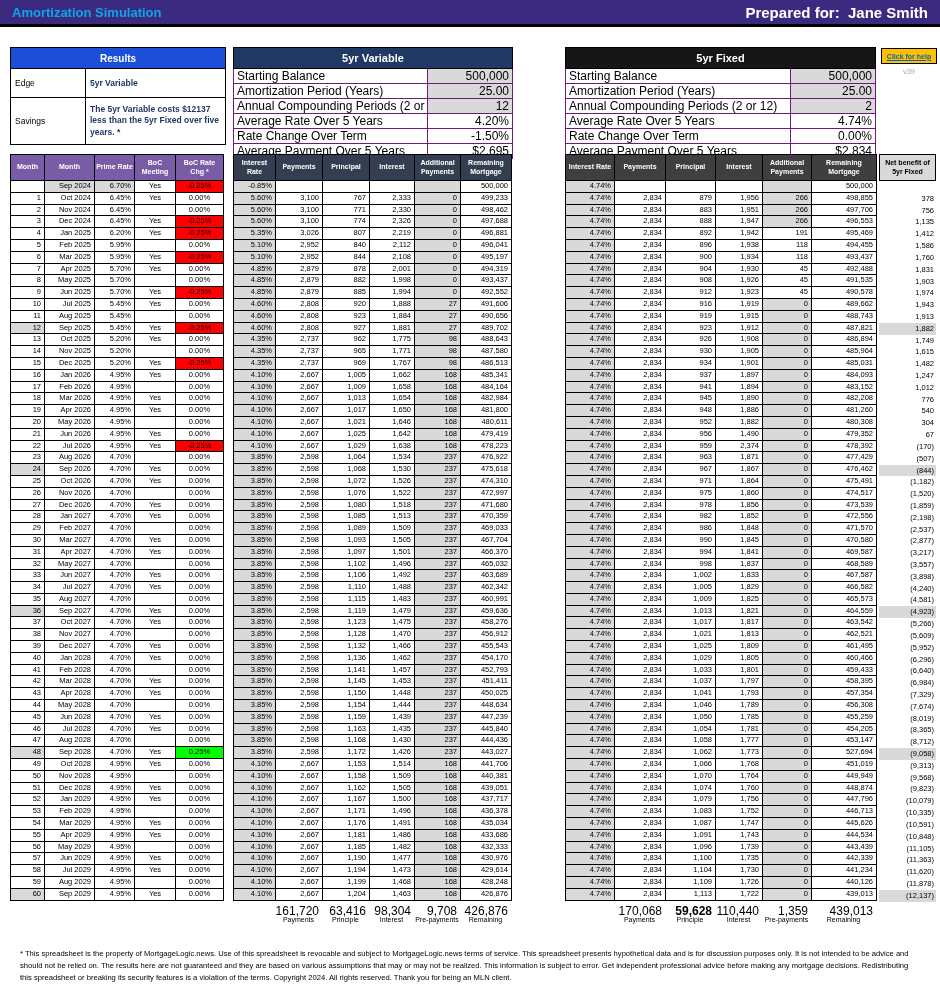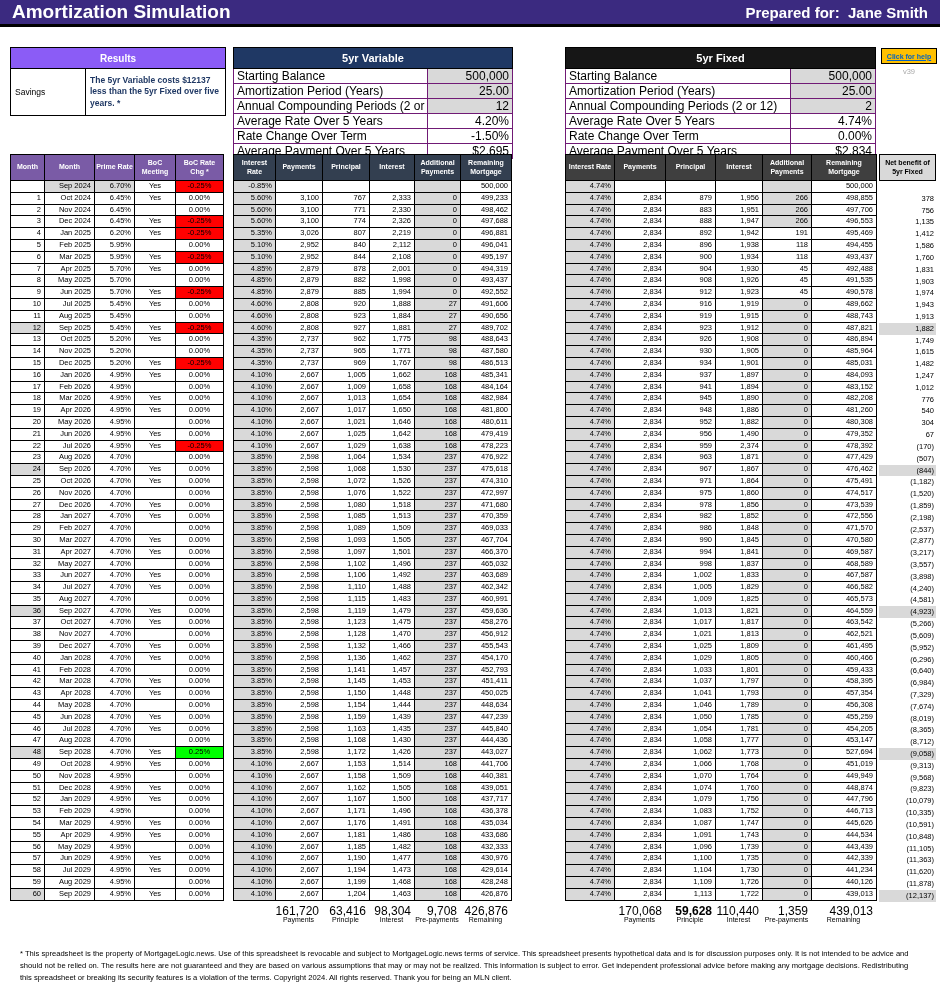--- a/index.html
+++ b/index.html
@@ -1,28 +1,28 @@
 <!DOCTYPE html>
 <html><head>
 <meta charset="utf-8">
 <style>
   html,body{margin:0;padding:0}
   body{width:940px;height:989px;position:relative;background:#fff;font-family:"Liberation Sans",sans-serif;overflow:hidden}
 
   
   .banner{position:absolute;left:0;top:0;width:940px;height:27px;background:#3b2a80;border-bottom:3px solid #000;display:flex;justify-content:space-between;align-items:center;padding:0 12px;box-sizing:border-box}
-  .banner .t{color:#ffffff;font-weight:bold;font-size:19px}
+  .banner .t{color:#0ea5e9;font-weight:bold;font-size:13px}
   .banner .p{color:#fff;font-weight:bold;font-size:15px;white-space:pre}
 
   table{border-collapse:collapse;table-layout:fixed}
   td,th{box-sizing:border-box}
 
   
   #results{position:absolute;left:10px;top:47px;width:215px}
-  #results th{background:#8b5cf6;color:#fff;font-size:10px;height:21px;border:1px solid #000}
+  #results th{background:#1d4ed8;color:#fff;font-size:10px;height:21px;border:1px solid #000}
   #results td{border:1px solid #000;font-size:8.5px;padding:1px 4px;vertical-align:middle}
   #results .rowA td{height:29px}
   #results .rowB td{height:47px}
   .edge-val{font-weight:bold;color:#1f3864;font-size:9.5px}
   .savings-val{font-weight:bold;color:#1f3864;font-size:8.5px;line-height:1.3}
 
   
   .summary{position:absolute;top:47px}
   #var-summary{left:233px;width:280px}
   #fix-summary{left:565px;width:311px}
@@ -77,20 +77,24 @@
   <colgroup>
       <col style="width:75px">
       <col style="width:140px">
     </colgroup>
   <thead>
       <tr>
         <th colspan="2">Results</th>
       </tr>
     </thead>
   <tbody>
+    <tr class="rowA">
+      <td>Edge</td>
+      <td class="edge-val">5yr Variable</td>
+    </tr>
     <tr class="rowB">
       <td>Savings</td>
       <td class="savings-val">The 5yr Variable costs $12137 less than the 5yr Fixed over five years. *</td>
     </tr>
   </tbody>
 </table>
 
 <table id="var-summary" class="summary">
   <colgroup>
       <col>

